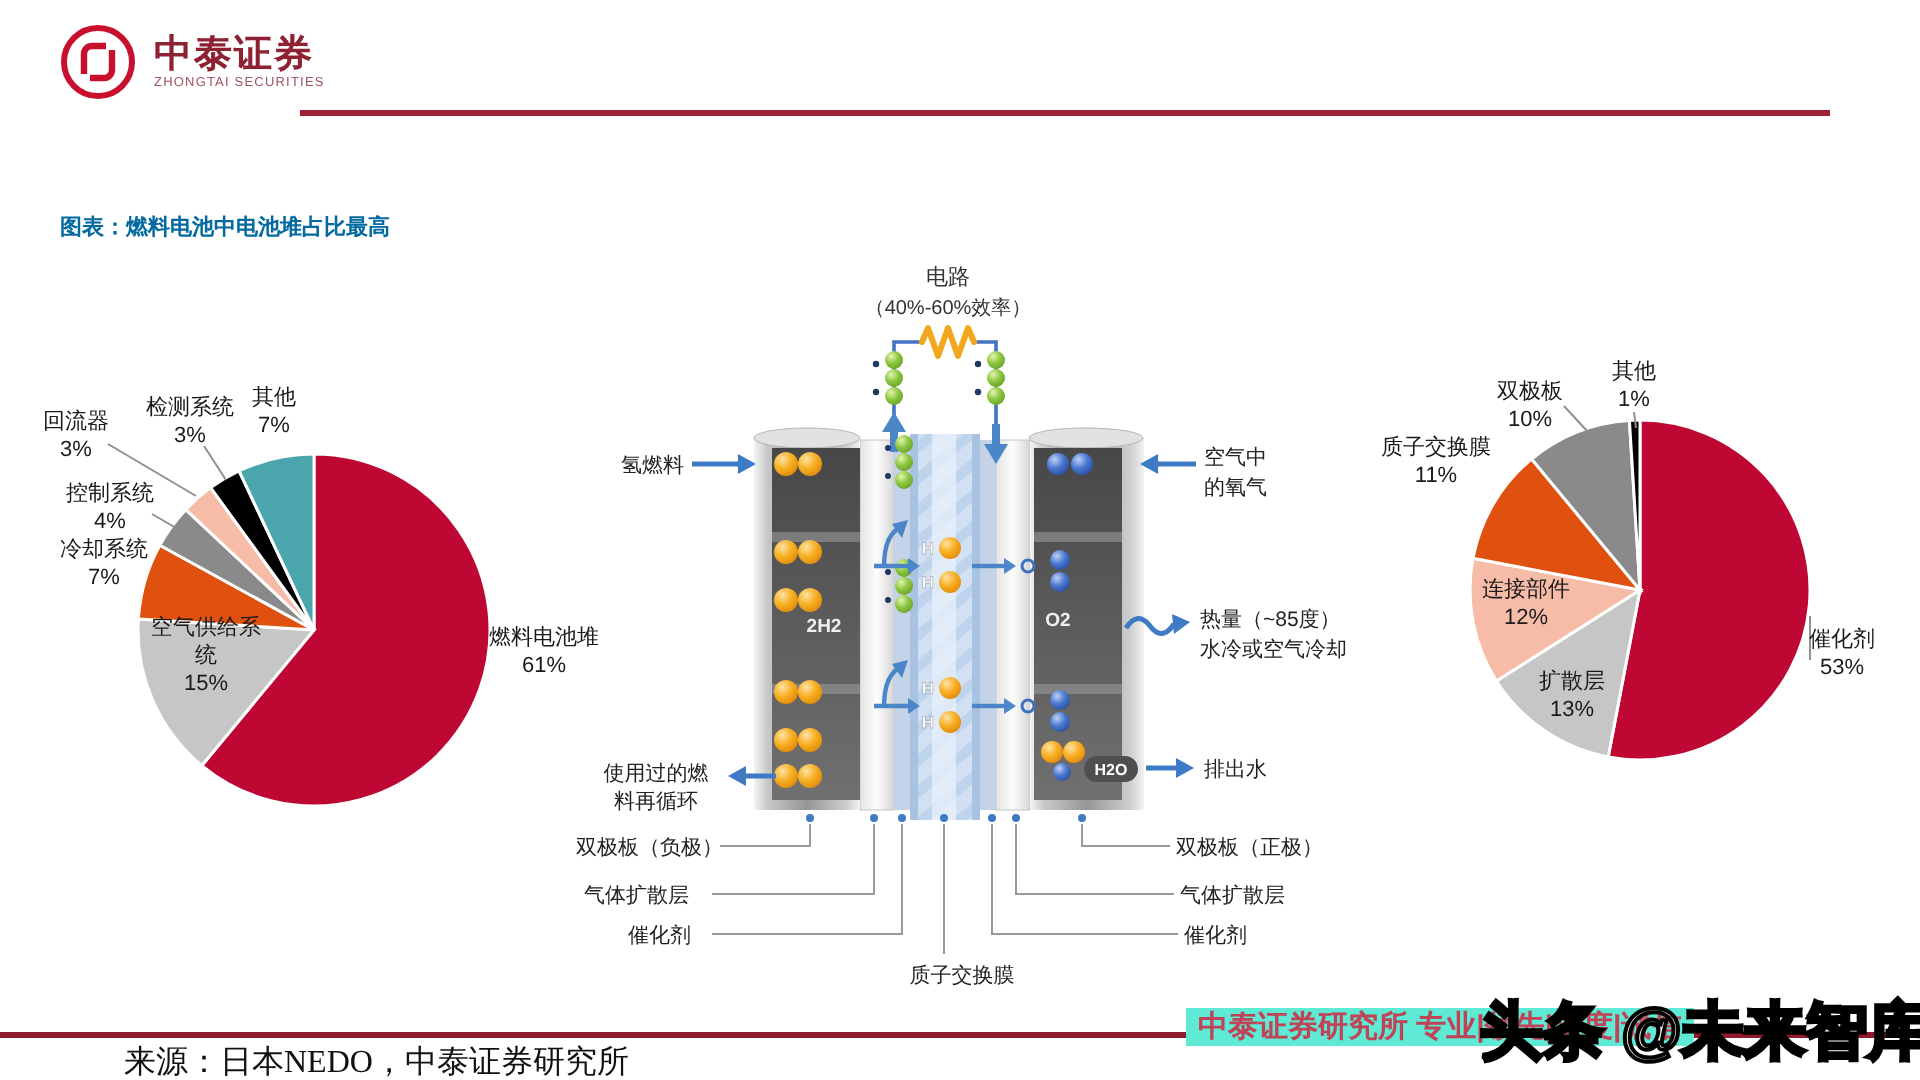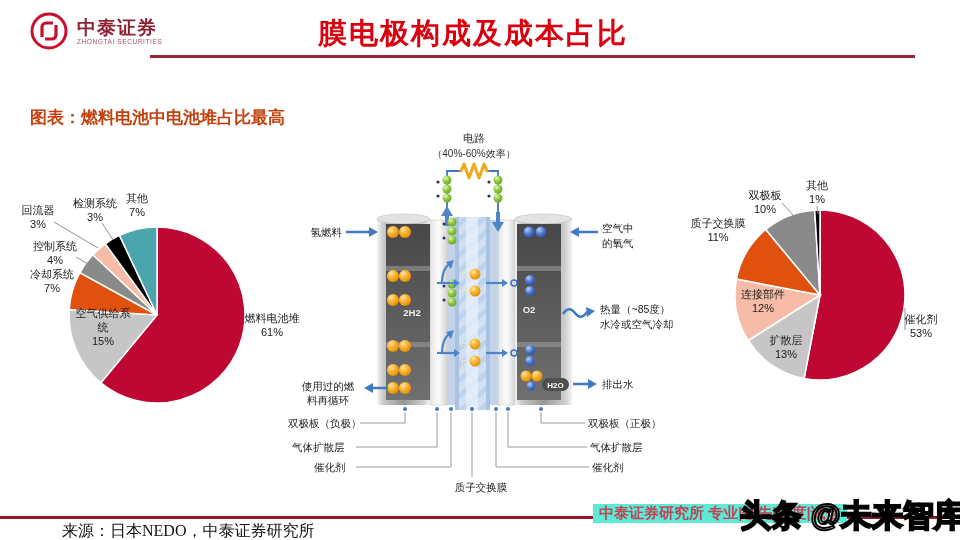--- a/index.html
+++ b/index.html
@@ -6,21 +6,21 @@
   #slide{position:relative;width:960px;height:540px;background:#fff;overflow:hidden;
          font-family:"Liberation Sans",sans-serif;}
   
   .logo{position:absolute;left:28px;top:10px;display:flex;align-items:center;gap:7px;}
   .logo-txt .cn{font-size:19px;font-weight:bold;color:#8E2233;letter-spacing:1px;line-height:20px;}
   .logo-txt .en{font-size:6.5px;color:#A05560;letter-spacing:.6px;}
   .page-title{position:absolute;left:318px;top:14px;font-size:29px;font-weight:bold;
               color:#DB000F;letter-spacing:2px;white-space:nowrap;}
   .title-rule{position:absolute;left:150px;top:55px;width:765px;height:3px;background:#9E2235;}
   
-  .ct{position:absolute;font-size:17px;font-weight:bold;color:#c2410c;white-space:nowrap;}
+  .ct{position:absolute;font-size:11px;font-weight:bold;color:#0369a1;white-space:nowrap;}
   #ct-left{left:30px;top:106px;}
   #ct-mid{left:322px;top:106px;}
   #ct-right{left:678px;top:104px;}
   
   #pie-left{position:absolute;left:0;top:165px;}
   #pie-right{position:absolute;left:655px;top:170px;}
   #diagram{position:absolute;left:280px;top:120px;}
   svg text{font-family:"Liberation Sans",sans-serif;}
   
   .footer-rule{position:absolute;left:0;top:516px;width:960px;height:2.5px;background:#8E1A2C;z-index:1;}
@@ -41,21 +41,20 @@
     <svg width="42" height="42" viewBox="0 0 42 42">
       <circle cx="21" cy="21" r="17" fill="none" stroke="#C8102E" stroke-width="3"></circle>
       <path d="M14,27 V17 a4,4 0 0 1 4,-4 h7" fill="none" stroke="#C8102E" stroke-width="3.2"></path>
       <path d="M28,15 v10 a4,4 0 0 1 -4,4 h-7" fill="none" stroke="#C8102E" stroke-width="3.2"></path>
     </svg>
     <div class="logo-txt">
       <div class="cn">中泰证券</div>
       <div class="en">ZHONGTAI SECURITIES</div>
     </div>
   </div>
-  <div class="page-title">膜电极构成及成本占比</div>
   <div class="title-rule"></div>
 
   <div class="ct" id="ct-left">图表：燃料电池中电池堆占比最高</div>
 
   <svg id="pie-left" width="305" height="270" viewBox="0 0 305 270">
       <path d="M157,150 L157.0,62.0 A88,88 0 1 1 100.9,217.8 Z" fill="#BE0833" stroke="#fff" stroke-width="1.5"></path>
       <path d="M157,150 L100.9,217.8 A88,88 0 0 1 69.2,144.5 Z" fill="#C6C6C6" stroke="#fff" stroke-width="1.5"></path>
       <path d="M157,150 L69.2,144.5 A88,88 0 0 1 79.9,107.6 Z" fill="#E0500F" stroke="#fff" stroke-width="1.5"></path>
       <path d="M157,150 L79.9,107.6 A88,88 0 0 1 92.9,89.8 Z" fill="#8A8A8A" stroke="#fff" stroke-width="1.5"></path>
       <path d="M157,150 L92.9,89.8 A88,88 0 0 1 105.3,78.8 Z" fill="#F6BCA8" stroke="#fff" stroke-width="1.5"></path>

